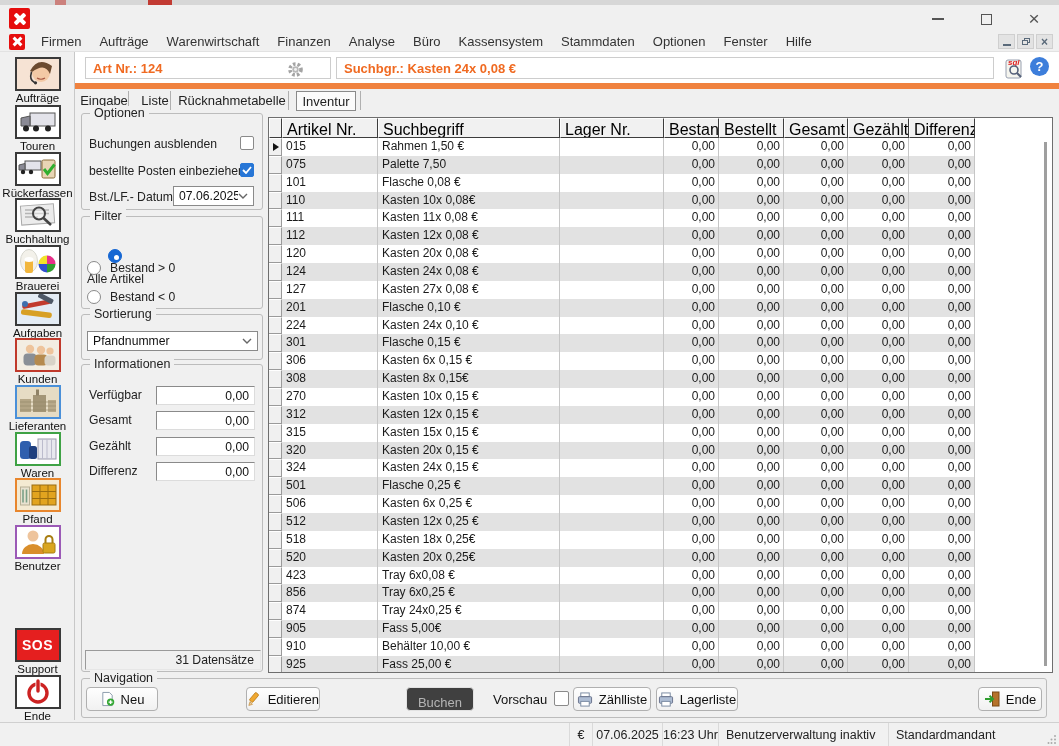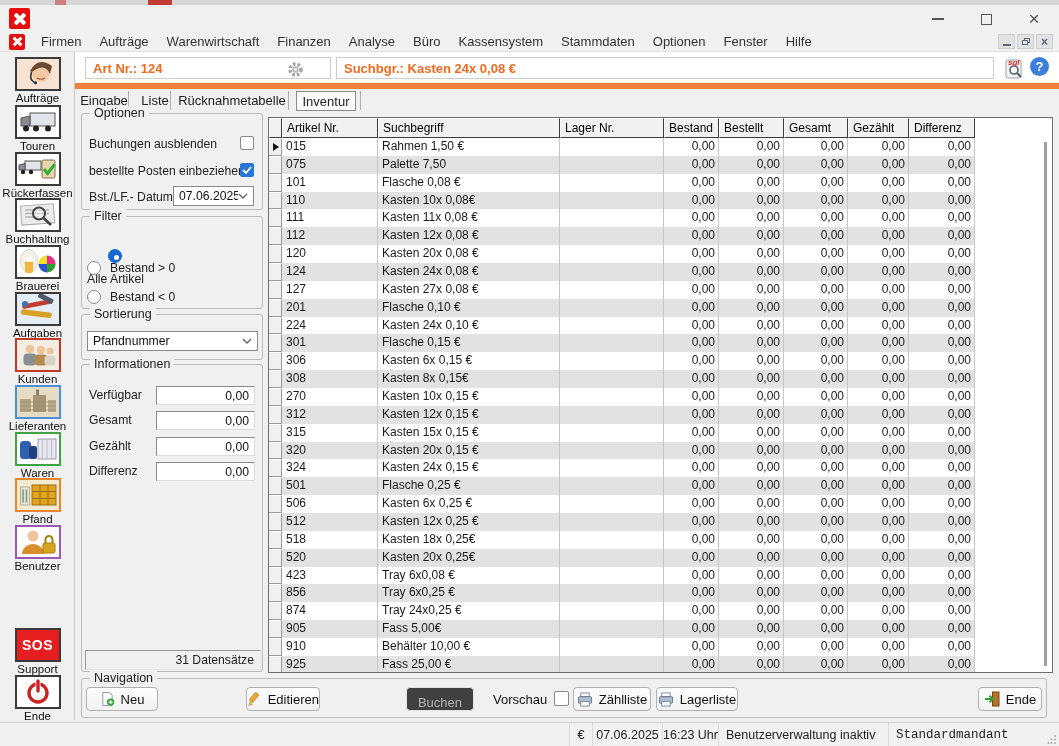--- a/index.html
+++ b/index.html
@@ -80,21 +80,21 @@
   .radio-label { font-size:12.2px; color:#222; }
   
   .combo { position:absolute; background:#fff; border:1px solid #8a8a8a; font-size:12.2px; color:#111; display:flex; align-items:center; padding:0 5px; cursor:default; }
   .combo .cval { flex:1; white-space:nowrap; overflow:hidden; }
   
   .sunken { position:absolute; background:#fff; border:1px solid; border-color:#8a8a8a #dcdcdc #dcdcdc #8a8a8a; font-size:12.2px; color:#111; text-align:right; padding:2px 5px 0 4px; }
   .rec-count { position:absolute; background:#f0f0f0; border:1px solid; border-color:#9a9a9a #e6e6e6 #e6e6e6 #9a9a9a; font-size:12.2px; color:#222; text-align:right; padding:2px 6px 0 4px; }
   
   .grid { position:absolute; left:193px; top:65px; width:785px; height:556px; background:#fff; border:1px solid #6e6e6e; overflow:hidden; }
   .grid-header { display:flex; height:20px; }
-  .gh-cell { background:#f1f1f1; border-right:1px solid #3c3c3c; border-bottom:1px solid #3c3c3c; border-top:1px solid #fdfdfd; border-left:1px solid #fdfdfd; font-size:12px; color:#000; padding:2px 0 0 4px; white-space:nowrap; overflow:hidden; cursor:default; }
+  .gh-cell { background:#f1f1f1; border-right:1px solid #3c3c3c; border-bottom:1px solid #3c3c3c; border-top:1px solid #fdfdfd; border-left:1px solid #fdfdfd; font-size:16px; color:#000; padding:2px 0 0 4px; white-space:nowrap; overflow:hidden; cursor:default; }
   .grid-row { display:flex; height:17.86px; background:#fff; }
   .grid-row .cell { font-size:12px; line-height:17px; white-space:nowrap; overflow:hidden; border-right:1px solid #c6c6c6; background:#fff; }
   .grid-row.alt .cell { background:#e2e2e2; }
   .cell.txt { padding-left:4px; }
   .cell.num { text-align:right; padding-right:3px; }
   .sel-cell { background:#f0f0f0 !important; border-right:1px solid #9a9a9a; border-bottom:1px solid #9a9a9a; border-top:1px solid #fff; display:flex; align-items:center; justify-content:center; }
   .row-pointer { width:0; height:0; border-left:6px solid #111; border-top:4.5px solid transparent; border-bottom:4.5px solid transparent; margin-left:2px; }
   .c0{width:13px;flex:none;} .c1{width:96px;flex:none;} .c2{width:182px;flex:none;}
   .c3{width:104px;flex:none;} .c4{width:55px;flex:none;} .c5{width:65px;flex:none;}
   .c6{width:64px;flex:none;} .c7{width:61px;flex:none;} .c8{width:66px;flex:none;}
@@ -833,21 +833,21 @@
     </button>
   </div>
 </div>
 
 <div class="statusbar">
   <div class="sb-seg" style="width:570px;"></div>
   <div class="sb-seg center" style="width:23px;">€</div>
   <div class="sb-seg center" style="width:70px;">07.06.2025</div>
   <div class="sb-seg center" style="width:56px;">16:23 Uhr</div>
   <div class="sb-seg padded" style="width:170px;">Benutzerverwaltung inaktiv</div>
-  <div class="sb-seg padded" style="width:170px;border-right:none;font-family:Liberation Mono, monospace;">Standardmandant</div>
+  <div class="sb-seg padded" style="width:170px;border-right:none;">Standardmandant</div>
   <svg class="grip" width="10" height="10" viewBox="0 0 10 10">
     <circle cx="8" cy="2" r="1" fill="#aaa"></circle>
       <circle cx="8" cy="5.5" r="1" fill="#aaa"></circle>
       <circle cx="8" cy="9" r="1" fill="#aaa"></circle>
     <circle cx="4.5" cy="5.5" r="1" fill="#aaa"></circle>
       <circle cx="4.5" cy="9" r="1" fill="#aaa"></circle>
       <circle cx="1.5" cy="9" r="1" fill="#aaa"></circle>
   </svg>
 </div>
 

